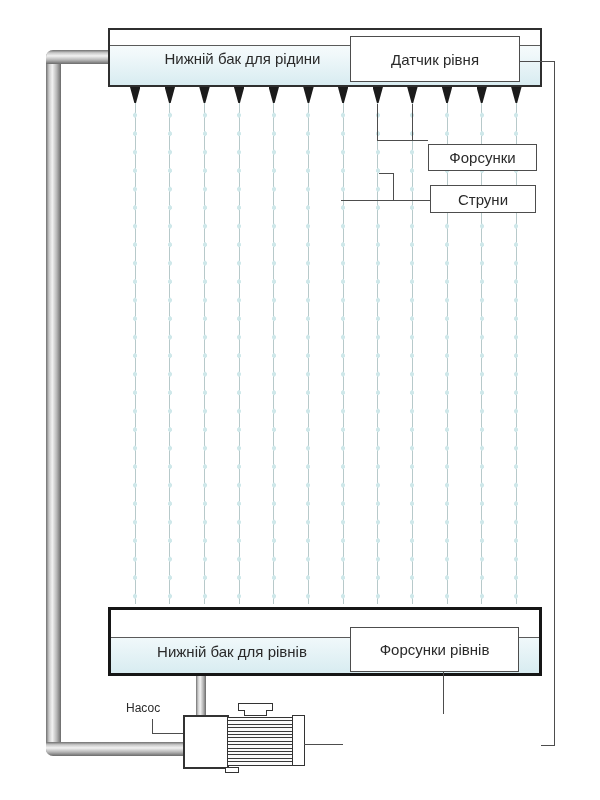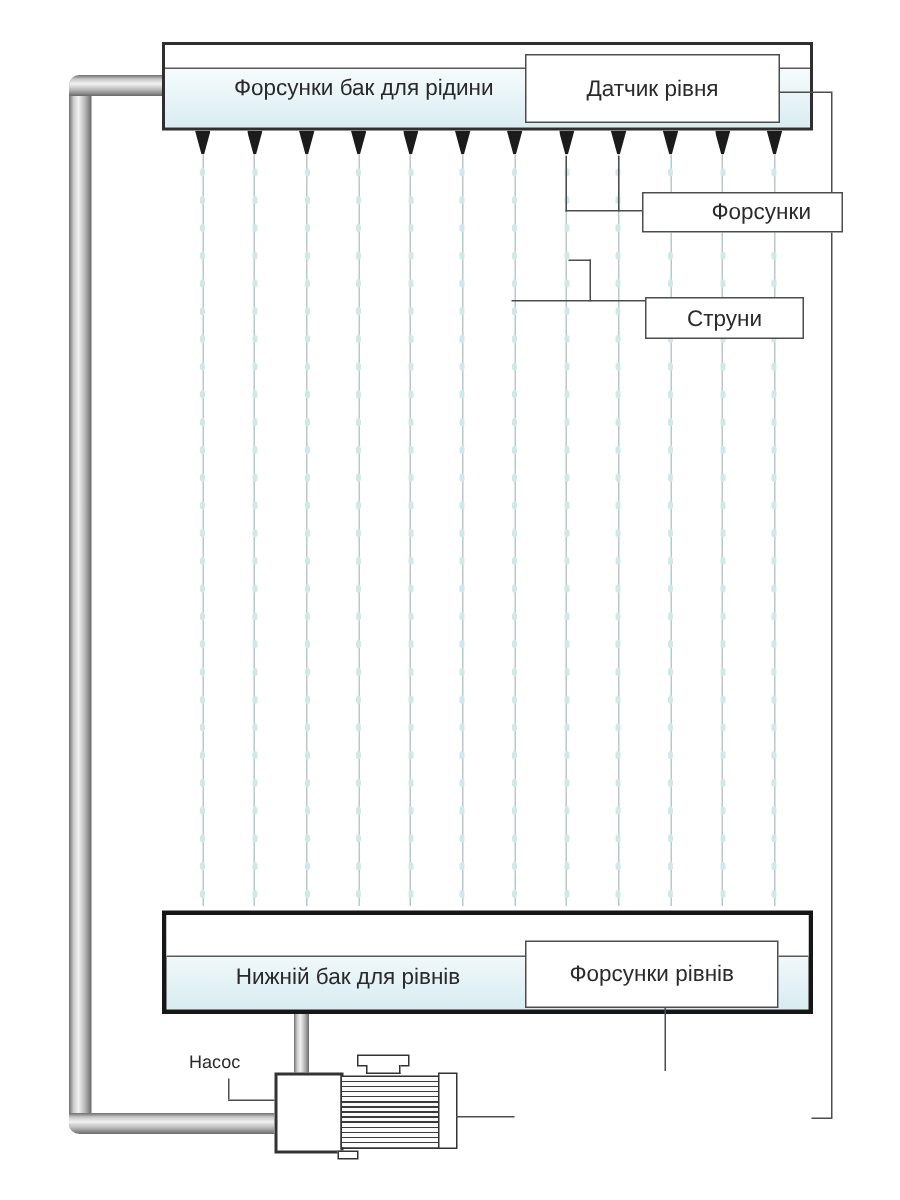--- a/index.html
+++ b/index.html
@@ -27,22 +27,22 @@
   .tank-lower .tank-strip{height:27px;}
   .tank-label{position:absolute;font-size:15px;text-align:center;white-space:nowrap;}
   .tank-upper .tank-label{left:20px;top:20px;width:225px;}
   .tank-lower .tank-label{left:10px;top:33px;width:222px;}
   
   .box{
     position:absolute;z-index:5;background:#fff;border:1px solid var(--line-color);
     display:flex;align-items:center;justify-content:center;font-size:15px;white-space:nowrap;
   }
   .box-sensor{left:350px;top:36px;width:168px;height:44px;}
-  .box-nozzles{left:428px;top:128px;width:107px;height:25px;padding-left:25px;}
-  .box-strings{left:430px;top:198px;width:104px;height:26px;align-items:center;}
+  .box-nozzles{left:428px;top:144px;width:107px;height:25px;}
+  .box-strings{left:430px;top:185px;width:104px;height:26px;align-items:center;}
   .box-control{left:350px;top:627px;width:167px;height:43px;}
   .box-unit{left:343px;top:714px;width:198px;height:55px;}
   
   .line{position:absolute;background:var(--line-color);z-index:4;}
   
   .streams-layer{position:absolute;left:0;top:0;width:600px;height:800px;z-index:2;pointer-events:none;}
   .nozzle{
     position:absolute;top:87px;width:10.4px;height:16px;background:#1b1b1b;
     clip-path:polygon(0 0,100% 0,58% 100%,42% 100%);
   }
@@ -73,21 +73,21 @@
 
 <div class="canvas">
 
   <div class="pipe pipe-v" style="left:46px;top:50px;width:15px;height:706px;"></div>
   <div class="pipe pipe-h pipe-top" style="left:46px;top:50px;width:62px;height:14px;"></div>
   <div class="pipe pipe-h pipe-bottom" style="left:46px;top:742px;width:137px;height:14px;"></div>
   <div class="pipe pipe-v" style="left:196px;top:675px;width:10px;height:41px;border-radius:0;"></div>
 
   <div class="tank tank-upper">
     <div class="tank-strip"></div>
-    <span class="tank-label">Форсунки бак для рідини</span>
+    <span class="tank-label">Нижній бак для рідини</span>
   </div>
 
   <div class="tank tank-lower">
     <div class="tank-strip"></div>
     <span class="tank-label">Нижній бак для рівнів</span>
   </div>
 
   <div class="streams-layer">
       <div class="nozzle" style="left: 130px;"></div>
       <div class="stream" style="left: 132.2px;"></div>

